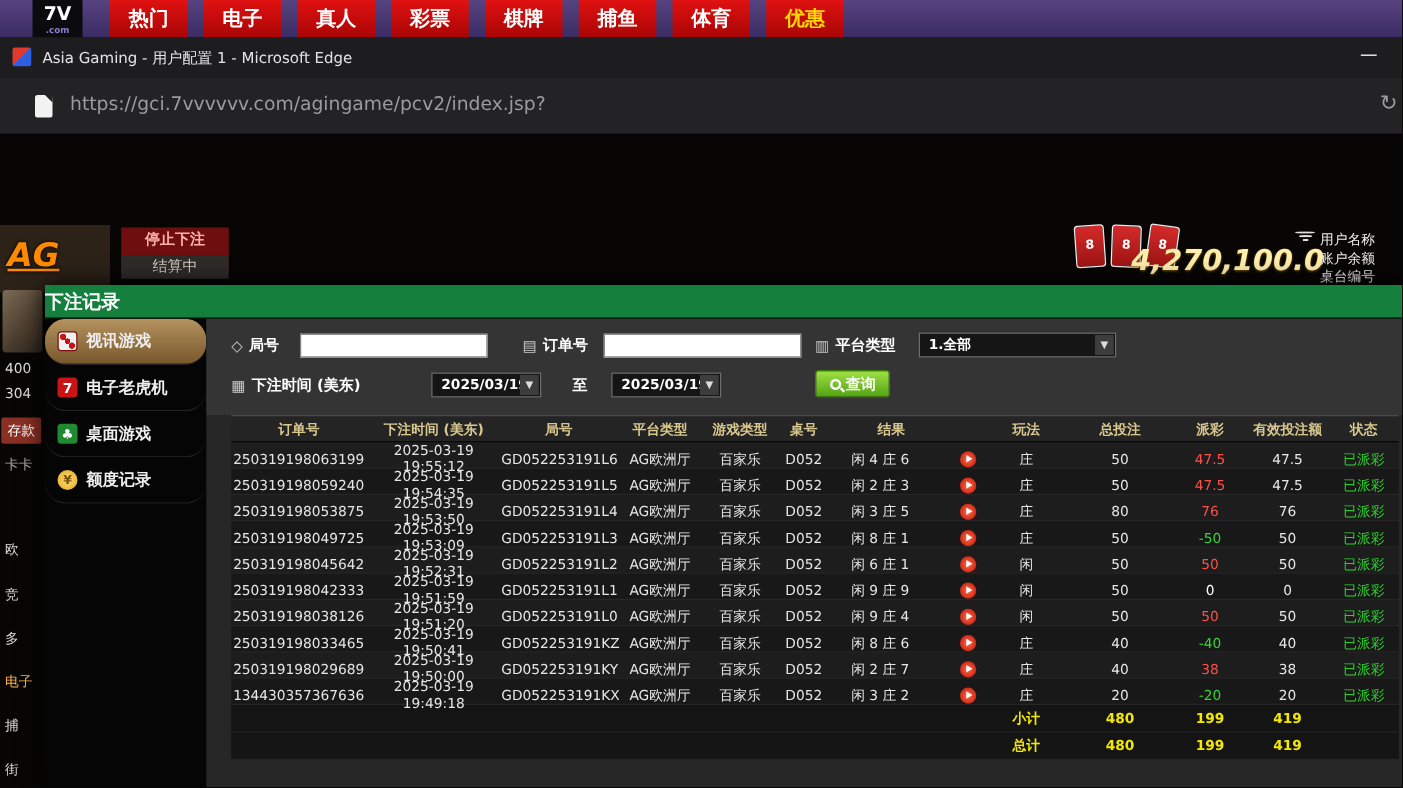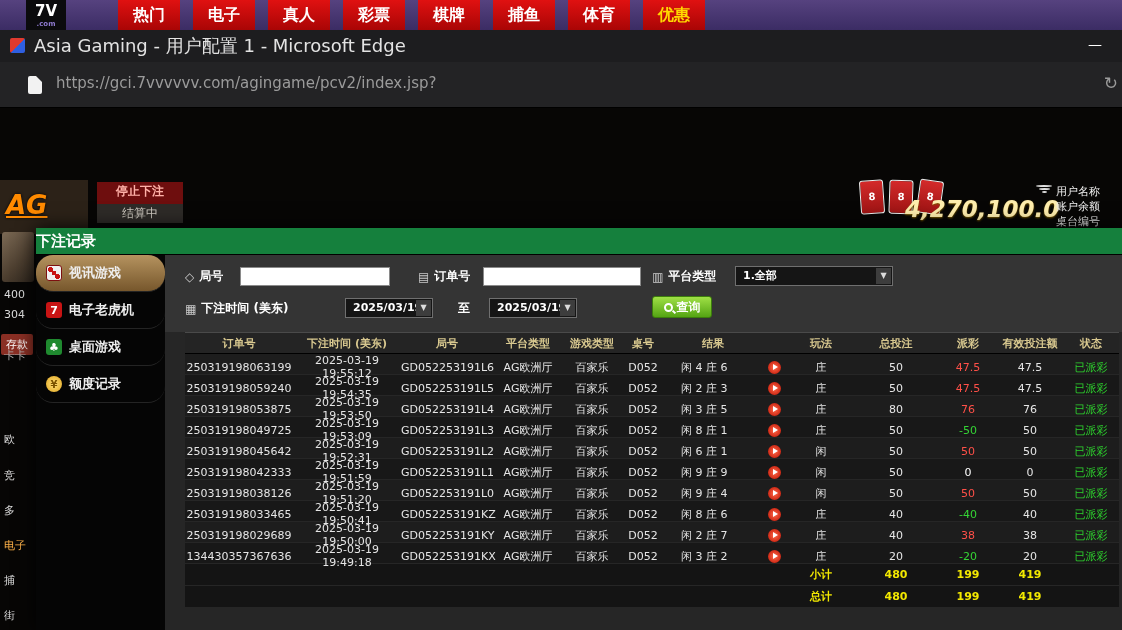--- a/index.html
+++ b/index.html
@@ -14,21 +14,21 @@
     color:#fff; text-align:center; line-height:22px; font-weight:bold; font-size:15px; }
   .logo small { display:block; font-size:7px; color:#8f7bd0; line-height:4px; }
   .navbtn { height:30px; padding:0 15px; margin-right:13px; background:linear-gradient(#e01111,#a90505);
     color:#fff; font-size:16px; font-weight:bold; display:flex; align-items:center; cursor:pointer; }
   .navbtn.accent { color:#ffd900; }
 
   
   .titlebar { position:absolute; left:0; top:30px; width:100%; height:32px; background:#1d1d1f; }
   .favicon { position:absolute; left:10px; top:8px; width:15px; height:15px; border-radius:2px;
     background:linear-gradient(135deg,#e03a2f 50%,#2f5fe0 50%); }
-  .win-title { position:absolute; left:34px; top:0; line-height:32px; color:#e3e3e3; font-size:18px; }
+  .win-title { position:absolute; left:34px; top:0; line-height:32px; color:#e3e3e3; font-size:12px; }
   .min-btn { position:absolute; right:10px; top:0; width:34px; height:32px; color:#fff; text-align:center;
     line-height:28px; font-size:14px; cursor:pointer; }
 
   
   .urlbar { position:absolute; left:0; top:62px; width:100%; height:46px; background:#232325; border-bottom:1px solid #000; }
   .doc-icon { position:absolute; left:28px; top:14px; width:14px; height:18px; background:#f2f2f2; border-radius:2px; }
   .doc-icon::after { content:""; position:absolute; right:0; top:0; border:3px solid #232325; border-left-color:transparent; border-bottom-color:transparent; }
   .url-text { position:absolute; left:56px; top:12px; color:#9b9b9b; font-size:15px; cursor:text; }
   .reload-icon { position:absolute; right:4px; top:11px; color:#9a9a9a; font-size:17px; cursor:pointer; }
 
@@ -54,21 +54,21 @@
   .bg-info { position:absolute; left:1056px; top:76px; width:70px; }
   .bi-item { display:block; color:#efefef; font-size:11px; line-height:15px; white-space:nowrap; }
 
   
   .left-strip { position:absolute; left:0; top:232px; width:36px; height:398px; }
   .avatar { position:absolute; left:2px; top:0; width:32px; height:50px; border-radius:3px;
     background:linear-gradient(135deg,#7c6a55,#4c3e2f 60%,#2c241c); }
   .ls-item { position:absolute; left:4px; color:#ddd; font-size:11px; white-space:nowrap; }
   .ls-item:nth-of-type(1){ top:56px; } .ls-item:nth-of-type(2){ top:76px; }
   .ls-item:nth-of-type(3){ top:102px; left:1px; background:#8a2f24; color:#fff; padding:3px 5px; border-radius:2px; }
-  .ls-item:nth-of-type(4){ top:116px; color:#aaa;text-align:center; }
+  .ls-item:nth-of-type(4){ top:132px; color:#aaa;text-align:center; }
   .ls-item:nth-of-type(5){ top:200px; } .ls-item:nth-of-type(6){ top:236px; }
   .ls-item:nth-of-type(7){ top:271px; } .ls-item:nth-of-type(8){ top:306px; color:#ffb24a; }
   .ls-item:nth-of-type(9){ top:341px; } .ls-item:nth-of-type(10){ top:376px; }
 
   
   .modal { position:absolute; left:36px; top:228px; right:0; bottom:0; background:#000; box-shadow:0 0 18px rgba(0,0,0,.9); }
   .modal-title { height:27px; background:#15803d; color:#fff; font-size:15px; font-weight:bold;
     line-height:27px; border-bottom:1px solid #000; }
   .modal-body { display:flex; height:calc(100% - 27px); }
 
@@ -136,21 +136,21 @@
 </head>
 <body>
 
 <div class="screen">
 
   <div class="site-nav">
     <div class="logo">
       <span>7V</span>
       <small>.com</small>
     </div>
-    <div style="display:flex;margin-left:30px;">
+    <div style="display:flex;">
         <div class="navbtn">热门</div>
         <div class="navbtn">电子</div>
         <div class="navbtn">真人</div>
         <div class="navbtn">彩票</div>
         <div class="navbtn">棋牌</div>
         <div class="navbtn">捕鱼</div>
         <div class="navbtn">体育</div>
         <div class="navbtn accent">优惠</div>
       </div>
   </div>

